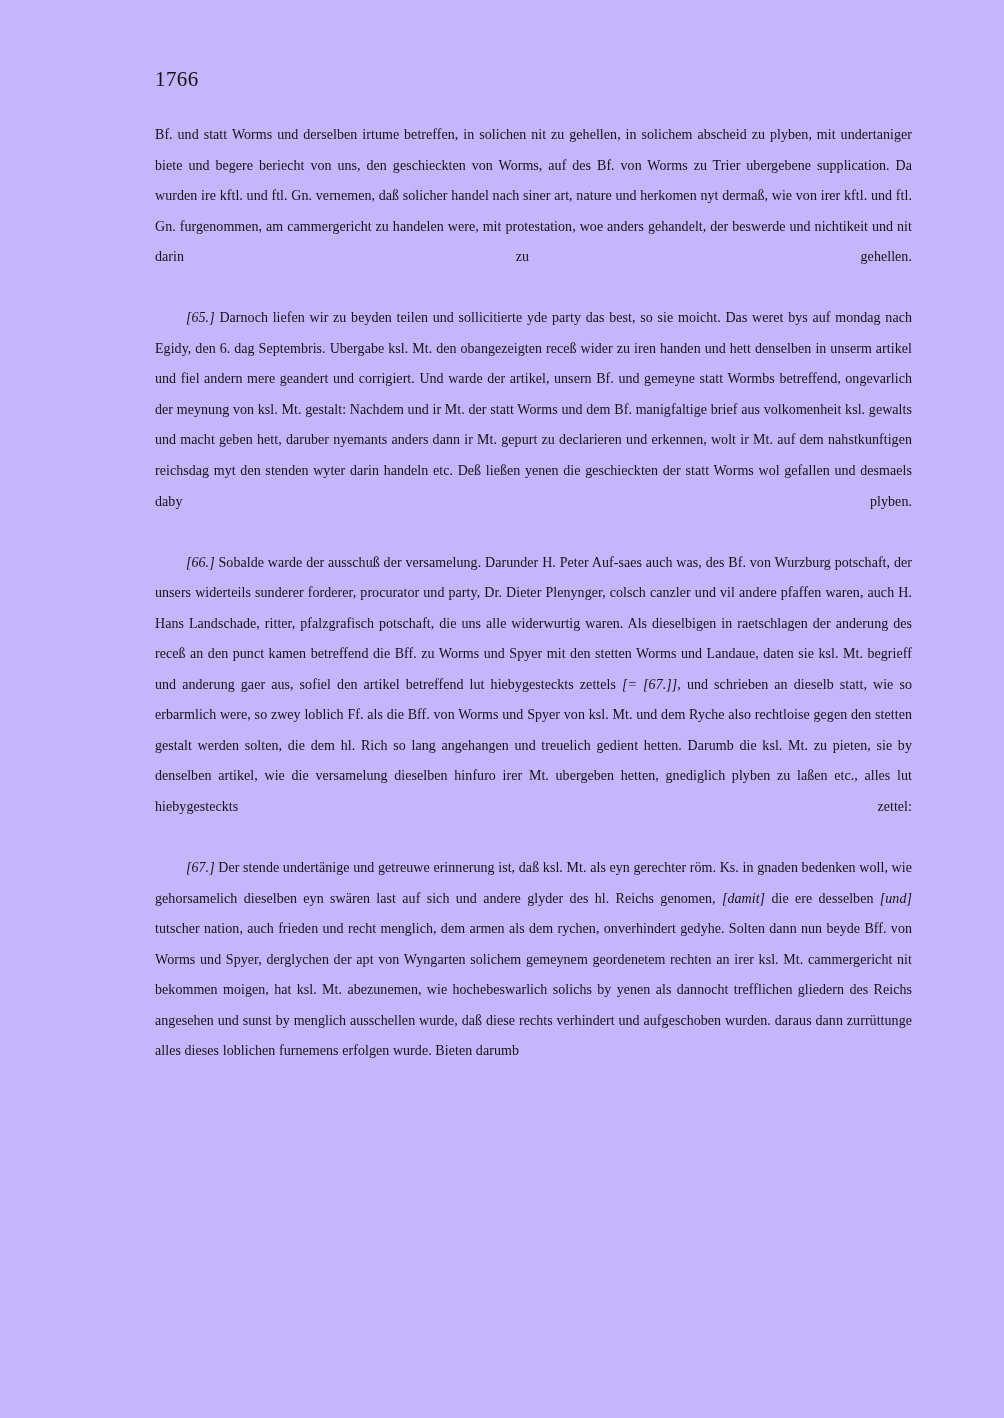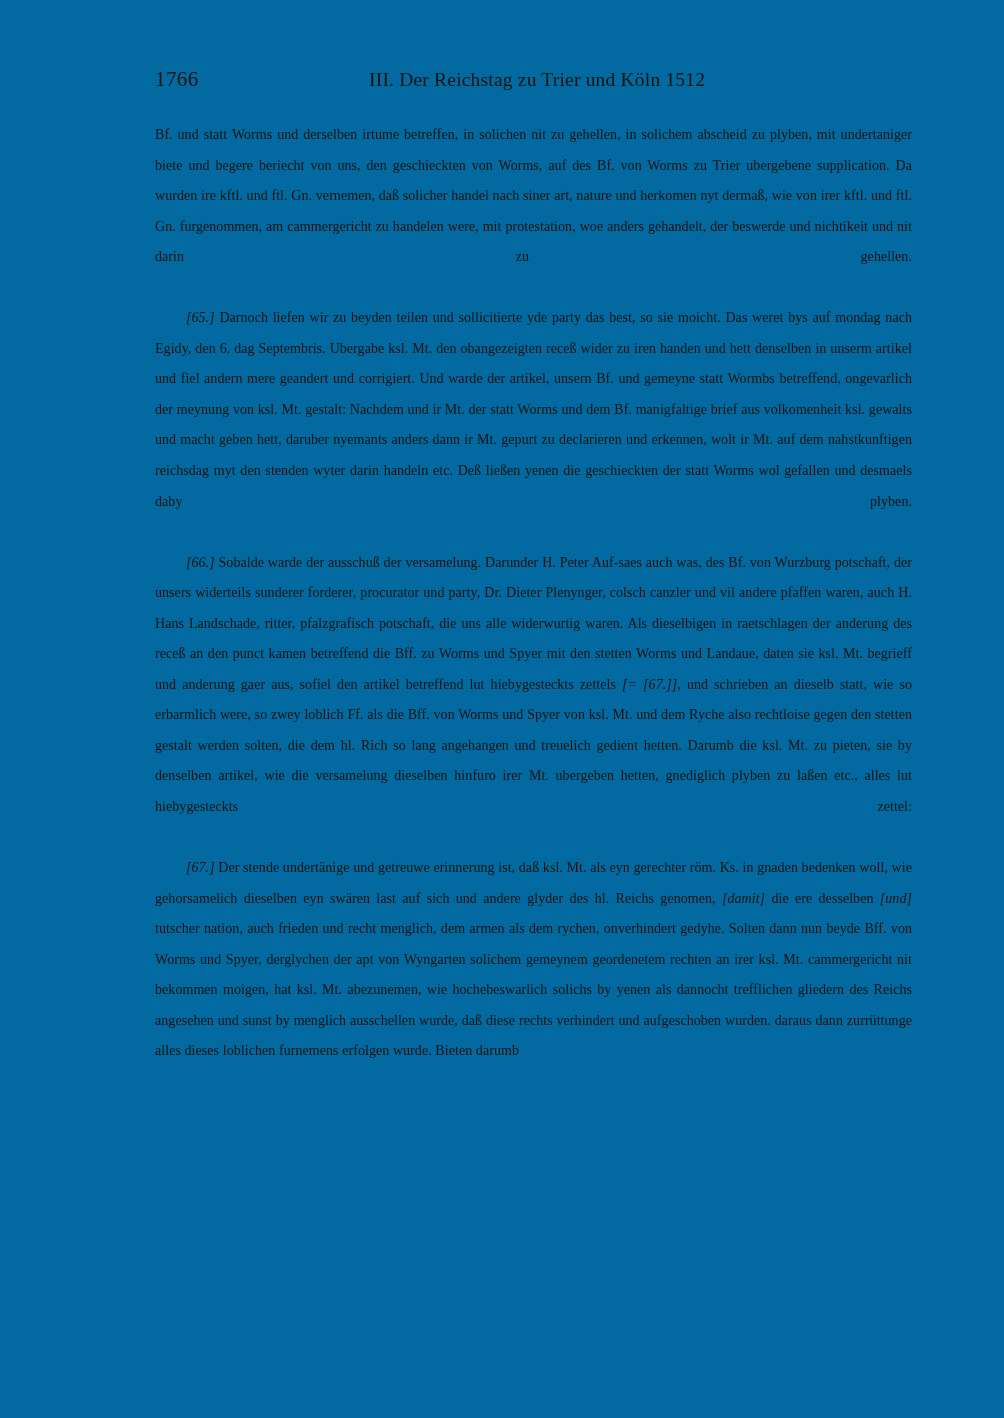--- a/index.html
+++ b/index.html
@@ -9,21 +9,21 @@
   }
   body {
     font-family: "Liberation Serif", "DejaVu Serif", serif;
     color: #15130f;
   }
   .page {
     position: relative;
     width: 1004px;
     height: 1418px;
     margin: 0 auto;
-    background: #0369a1;
+    background: #c4b5fd;
     overflow: hidden;
     box-sizing: border-box;
   }
   .content {
     position: absolute;
     left: 155px;
     top: 66px;
     width: 757px;
   }
 
@@ -78,21 +78,20 @@
   p.para.nostretch:after { content: none; display: none; }
 </style>
 </head>
 <body>
 
 <div class="page">
   <div class="content">
 
     <div class="runhead">
       <span class="folio">1766</span>
-      <span class="runtitle">III. Der Reichstag zu Trier und Köln 1512</span>
     </div>
 
     <div class="body-block">
 
       <p class="para">Bf. und statt Worms und derselben irtume betreffen, in solichen nit zu gehellen, in solichem abscheid zu plyben, mit undertaniger biete und begere beriecht von uns, den geschieckten von Worms, auf des Bf. von Worms zu Trier ubergebene supplication. Da wurden ire kftl. und ftl. Gn. vernemen, daß solicher handel nach siner art, nature und herkomen nyt dermaß, wie von irer kftl. und ftl. Gn. furgenommen, am cammergericht zu handelen were, mit protestation, woe anders gehandelt, der beswerde und nichtikeit und nit darin zu gehellen.</p>
 
       <p class="para indent"><em>[65.]</em><span> Darnoch liefen wir zu beyden teilen und sollicitierte yde party das best, so sie moicht. Das weret bys auf mondag nach Egidy, den 6. dag Septembris. Ubergabe ksl. Mt. den obangezeigten receß wider zu iren handen und hett denselben in unserm artikel und fiel andern mere geandert und corrigiert. Und warde der artikel, unsern Bf. und gemeyne statt Wormbs betreffend, ongevarlich der meynung von ksl. Mt. gestalt: Nachdem und ir Mt. der statt Worms und dem Bf. manigfaltige brief aus volkomenheit ksl. gewalts und macht geben hett, daruber nyemants anders dann ir Mt. gepurt zu declarieren und erkennen, wolt ir Mt. auf dem nahstkunftigen reichsdag myt den stenden wyter darin handeln etc. Deß ließen yenen die geschieckten der statt Worms wol gefallen und desmaels daby plyben.</span></p>
 
       <p class="para indent"><em>[66.]</em><span> Sobalde warde der ausschuß der versamelung. Darunder H. Peter Auf-saes auch was, des Bf. von Wurzburg potschaft, der unsers widerteils sunderer forderer, procurator und party, Dr. Dieter Plenynger, colsch canzler und vil andere pfaffen waren, auch H. Hans Landschade, ritter, pfalzgrafisch potschaft, die uns alle widerwurtig waren. Als dieselbigen in raetschlagen der anderung des receß an den punct kamen betreffend die Bff. zu Worms und Spyer mit den stetten Worms und Landaue, daten sie ksl. Mt. begrieff und anderung gaer aus, sofiel den artikel betreffend lut hiebygesteckts zettels </span><em>[= [67.]]</em><span>, und schrieben an dieselb statt, wie so erbarmlich were, so zwey loblich Ff. als die Bff. von Worms und Spyer von ksl. Mt. und dem Ryche also rechtloise gegen den stetten gestalt werden solten, die dem hl. Rich so lang angehangen und treuelich gedient hetten. Darumb die ksl. Mt. zu pieten, sie by denselben artikel, wie die versamelung dieselben hinfuro irer Mt. ubergeben hetten, gnediglich plyben zu laßen etc., alles lut hiebygesteckts zettel:</span></p>
 

